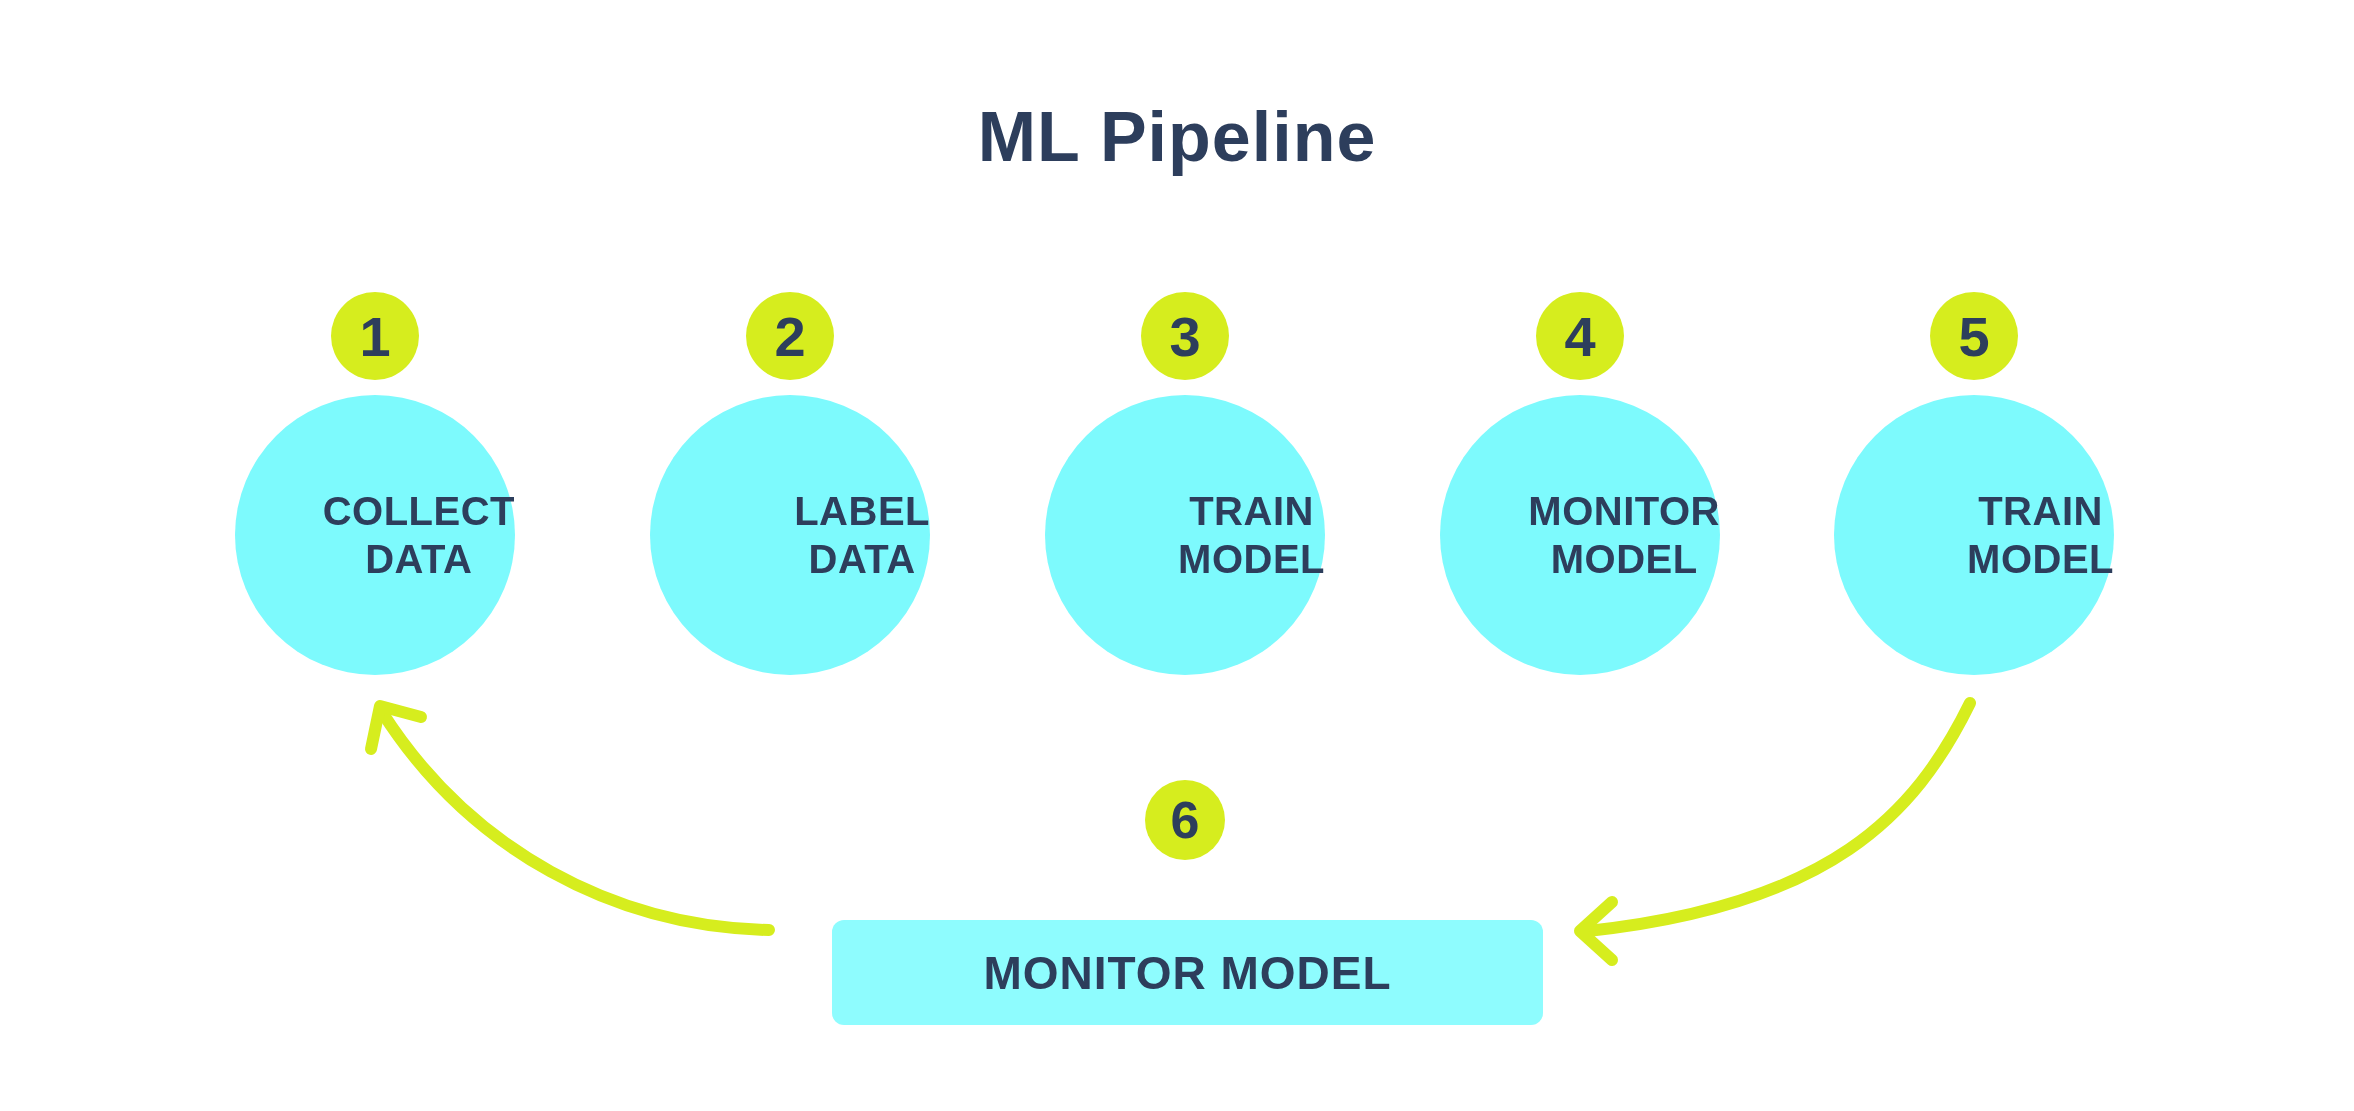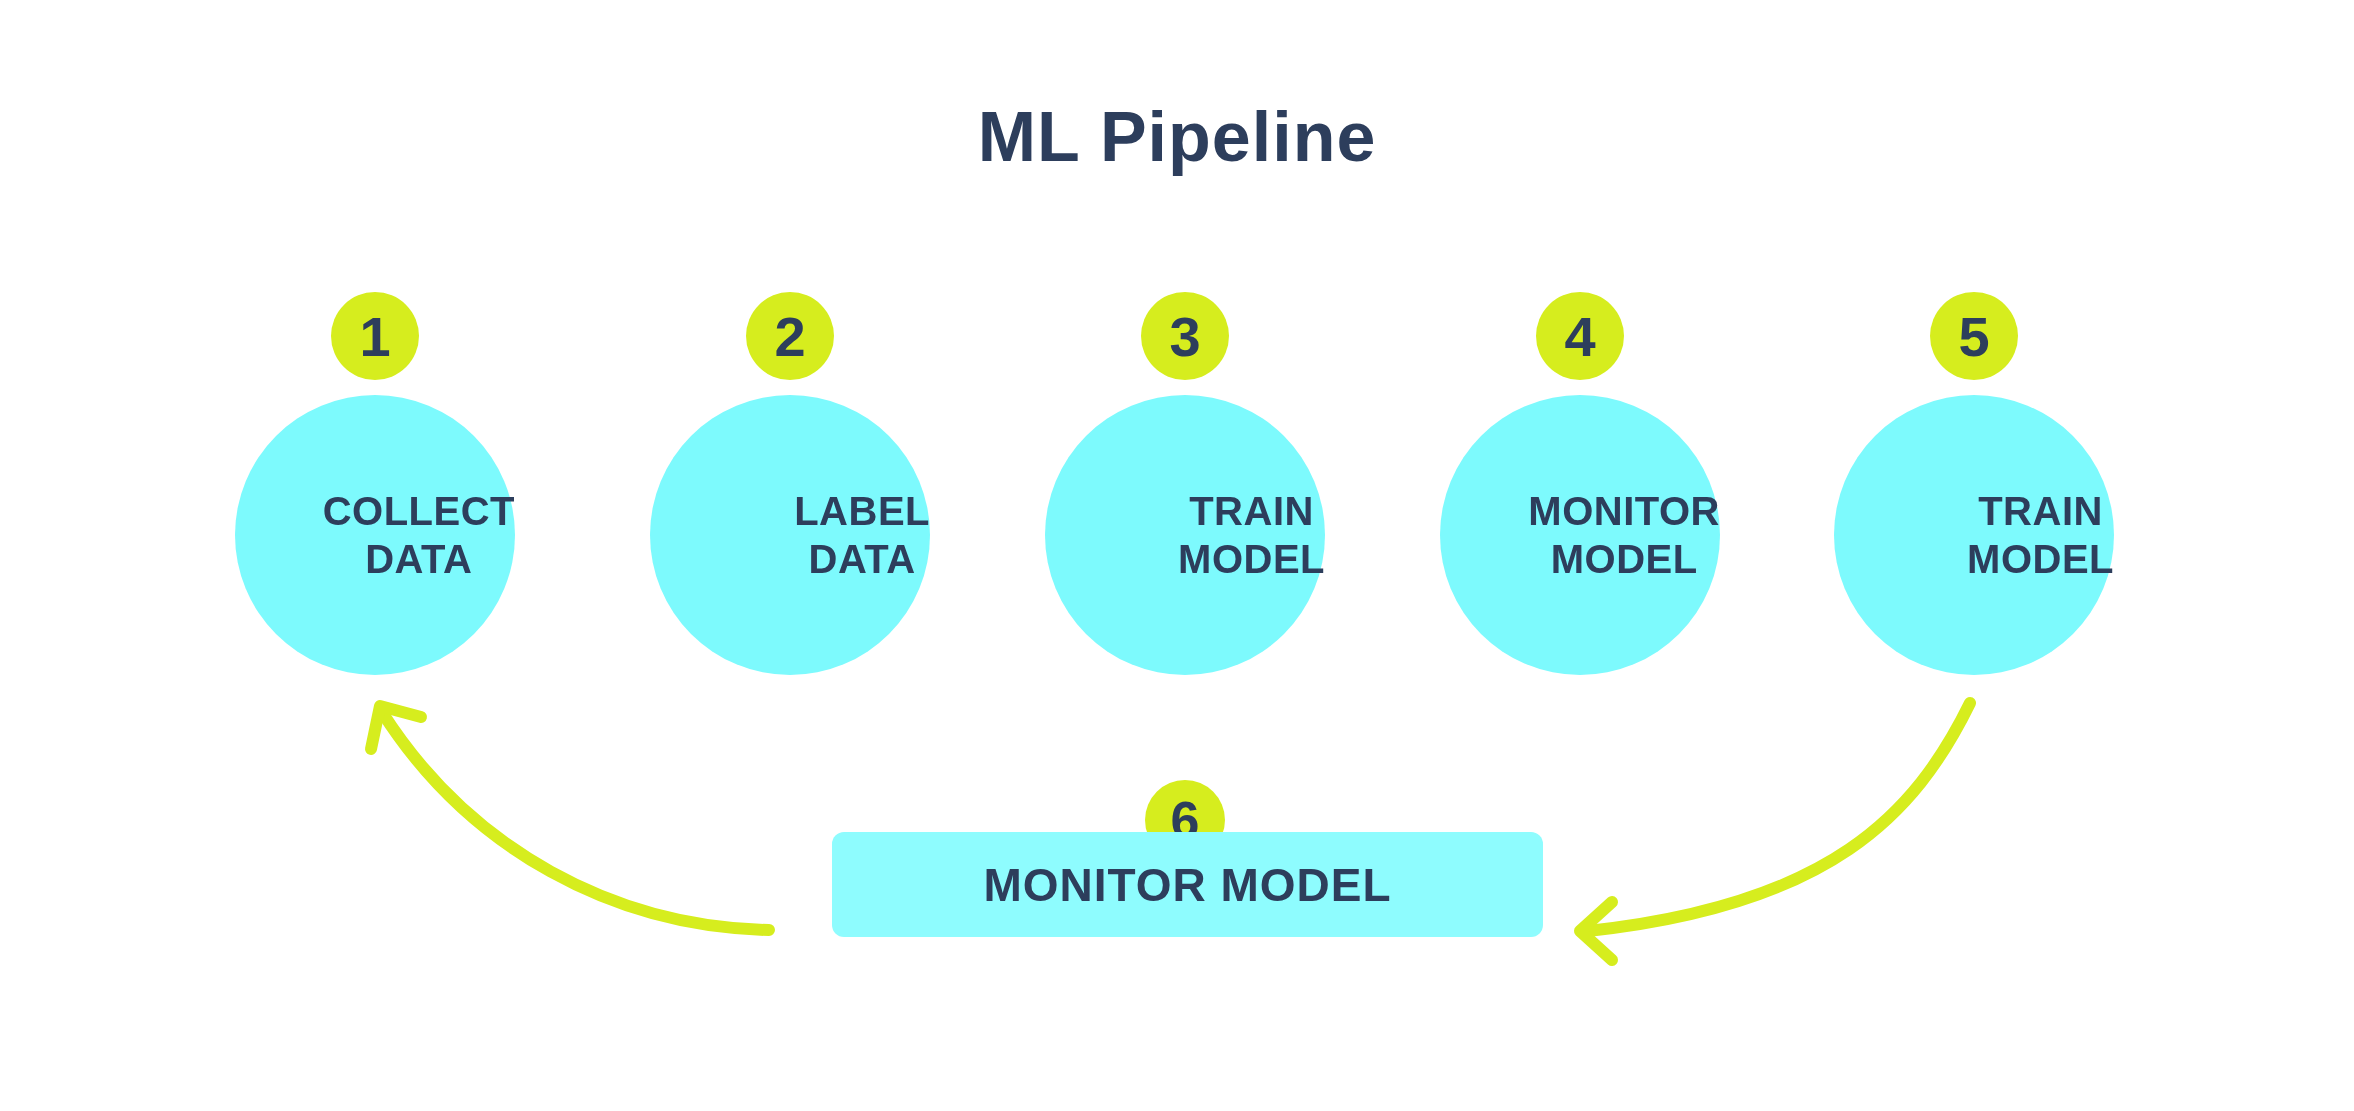--- a/index.html
+++ b/index.html
@@ -75,21 +75,21 @@
     position: absolute;
     left: 1145px;
     top: 780px;
     width: 80px;
     height: 80px;
     font-size: 52px;
   }
   .monitor-box {
     position: absolute;
     left: 832px;
-    top: 832px;
+    top: 920px;
     width: 711px;
     height: 105px;
     border-radius: 12px;
     background: var(--cyan_light, #8efcfe);
     display: flex;
     align-items: center;
     justify-content: center;
   }
   .monitor-label {
     font-size: 46px;

